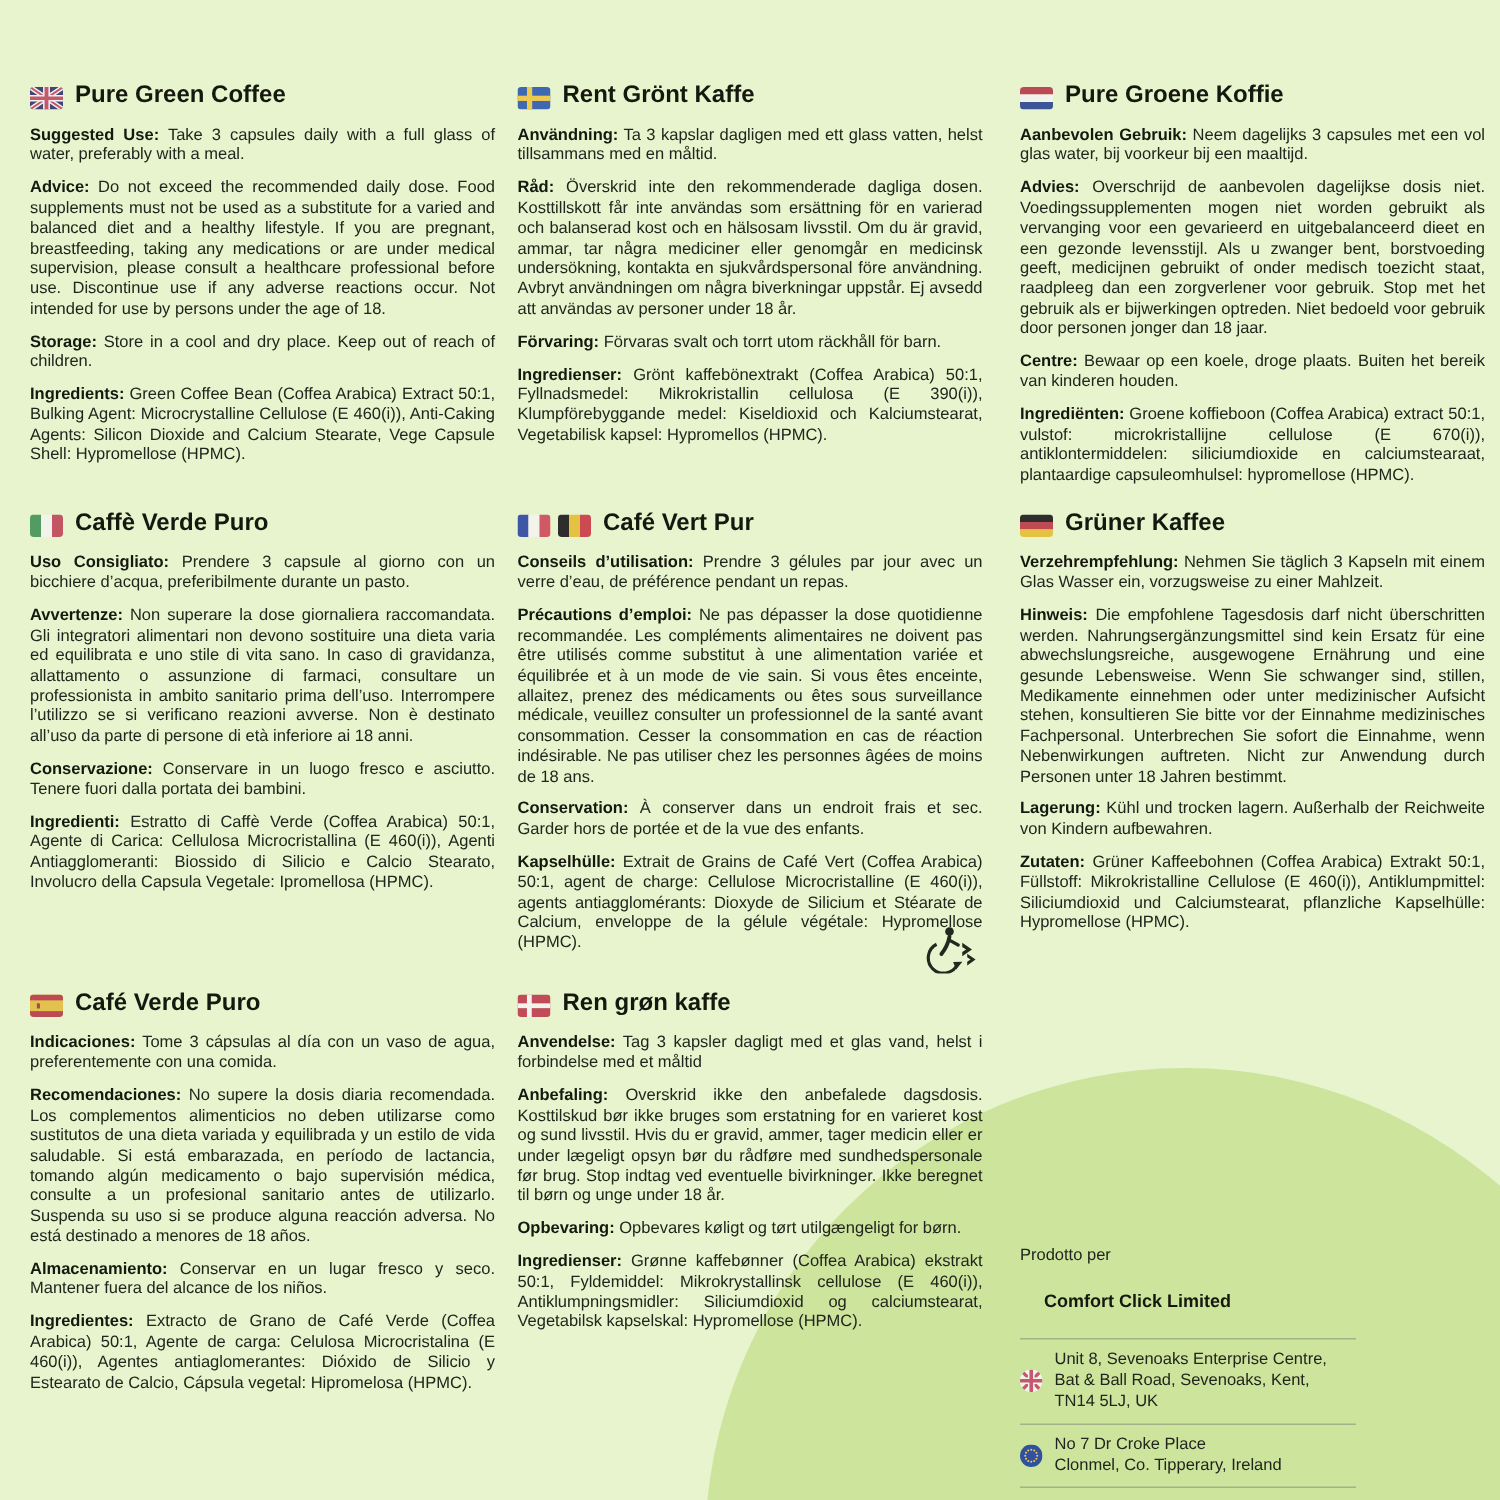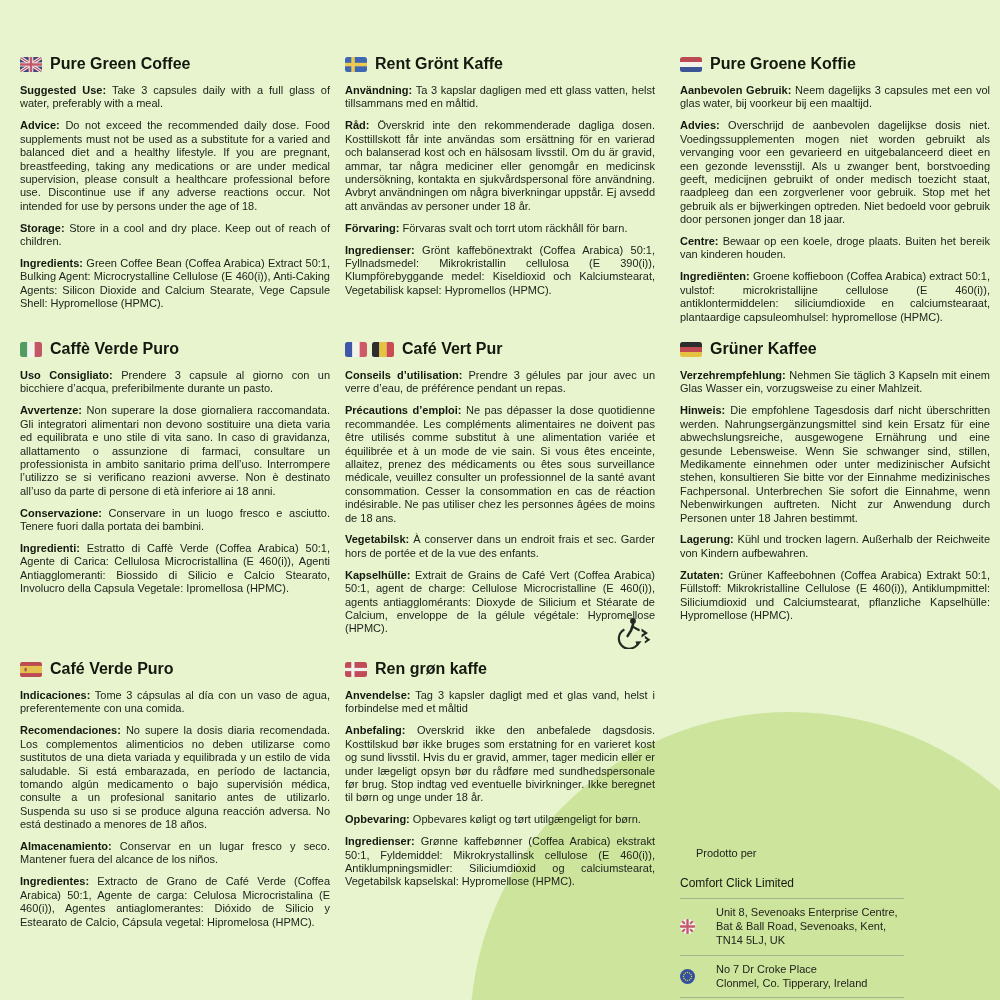--- a/index.html
+++ b/index.html
@@ -8,31 +8,31 @@
     background:#e7f4cd;
     font-family:"Liberation Sans","DejaVu Sans",sans-serif;
     color:#21251d;
     -webkit-font-smoothing:antialiased;
   }
   .bg-circle{
     position:absolute;left:470px;top:712px;width:640px;height:640px;
     border-radius:50%;background:#cde49d;
   }
   .sec{position:absolute;width:310px;}
-  .hd{display:flex;align-items:center;gap:8px;margin-bottom:11px;}
+  .hd{display:flex;align-items:flex-end;gap:8px;margin-bottom:11px;}
   .hd h2{font-size:16px;font-weight:700;margin:0;color:#15180f;}
   .flag{display:inline-flex;flex:0 0 auto;line-height:0;}
   .sec p{margin:0 0 8.5px 0;font-size:11px;line-height:1.22;text-align:justify;}
   .sec p b{font-weight:700;color:#15180f;}
   .triman{position:absolute;right:2px;top:276px;line-height:0;}
   .footer{position:absolute;left:680px;top:830px;width:224px;font-size:11px;line-height:1.3;}
-  .footer .pre{margin:16px;}
-  .footer .company{margin:0;font-weight:400;font-size:12px;color:#15180f;}
+  .footer .pre{margin:0;}
+  .footer .company{margin:16px;font-weight:700;font-size:12px;color:#15180f;}
   .divider{border:none;border-top:1px solid #a3b289;margin:6px 0 5px 0;}
-  .addr-row{display:flex;align-items:center;gap:21px;padding:1px 0;}
+  .addr-row{display:flex;align-items:center;gap:8px;padding:1px 0;}
   .addr-row .roundel{flex:0 0 auto;line-height:0;}
   .addr p{margin:0;}
   .website{margin:2px 0 0 0;font-size:13.5px;}
   .website b{font-weight:700;color:#be185d;}
 </style>
 </head>
 <body>
 
 <div class="bg-circle"></div>
 
@@ -102,21 +102,21 @@
             <rect y="5" width="22" height="5" fill="#f2f4ec"></rect>
             <rect y="10" width="22" height="5" fill="#3b5596"></rect>
           </g>
         </svg>
     </span>
     <h2>Pure Groene Koffie</h2>
   </div>
   <p><b>Aanbevolen Gebruik:</b> <span>Neem dagelijks 3 capsules met een vol glas water, bij voorkeur bij een maaltijd.</span></p>
   <p><b>Advies:</b> <span>Overschrijd de aanbevolen dagelijkse dosis niet. Voedingssupplementen mogen niet worden gebruikt als vervanging voor een gevarieerd en uitgebalanceerd dieet en een gezonde levensstijl. Als u zwanger bent, borstvoeding geeft, medicijnen gebruikt of onder medisch toezicht staat, raadpleeg dan een zorgverlener voor gebruik. Stop met het gebruik als er bijwerkingen optreden. Niet bedoeld voor gebruik door personen jonger dan 18 jaar.</span></p>
   <p><b>Centre:</b> <span>Bewaar op een koele, droge plaats. Buiten het bereik van kinderen houden.</span></p>
-  <p><b>Ingrediënten:</b> <span>Groene koffieboon (Coffea Arabica) extract 50:1, vulstof: microkristallijne cellulose (E 460(i)), antiklontermiddelen: siliciumdioxide en calciumstearaat, plantaardige capsuleomhulsel: hypromellose (HPMC).</span></p>
+  <p><b>Ingrediënten:</b> <span>Groene koffieboon (Coffea Arabica) extract 50:1, vulstof: microkristallijne cellulose (E 670(i)), antiklontermiddelen: siliciumdioxide en calciumstearaat, plantaardige capsuleomhulsel: hypromellose (HPMC).</span></p>
 </section>
 
 <section class="sec" style="left:20px;top:340px">
   <div class="hd">
     <span class="flag">
       <svg width="22" height="15" viewBox="0 0 22 15">
           <defs>
             <clipPath id="cit">
               <rect width="22" height="15" rx="2.5"></rect>
             </clipPath>
@@ -163,21 +163,21 @@
             <rect width="7.33" height="15" fill="#2e2d2d"></rect>
             <rect x="7.33" width="7.34" height="15" fill="#e6c243"></rect>
             <rect x="14.67" width="7.33" height="15" fill="#cc4a52"></rect>
           </g>
         </svg>
     </span>
     <h2>Café Vert Pur</h2>
   </div>
   <p><b>Conseils d’utilisation:</b> <span>Prendre 3 gélules par jour avec un verre d’eau, de préférence pendant un repas.</span></p>
   <p><b>Précautions d’emploi:</b> <span>Ne pas dépasser la dose quotidienne recommandée. Les compléments alimentaires ne doivent pas être utilisés comme substitut à une alimentation variée et équilibrée et à un mode de vie sain. Si vous êtes enceinte, allaitez, prenez des médicaments ou êtes sous surveillance médicale, veuillez consulter un professionnel de la santé avant consommation. Cesser la consommation en cas de réaction indésirable. Ne pas utiliser chez les personnes âgées de moins de 18 ans.</span></p>
-  <p><b>Vegetabilsk:</b> <span>À conserver dans un endroit frais et sec. Garder hors de portée et de la vue des enfants.</span></p>
+  <p><b>Conservation:</b> <span>À conserver dans un endroit frais et sec. Garder hors de portée et de la vue des enfants.</span></p>
   <p><b>Kapselhülle:</b> <span>Extrait de Grains de Café Vert (Coffea Arabica) 50:1, agent de charge: Cellulose Microcristalline (E 460(i)), agents antiagglomérants: Dioxyde de Silicium et Stéarate de Calcium, enveloppe de la gélule végétale: Hypromellose (HPMC).</span></p>
   <span class="triman">
     <svg width="36" height="33" viewBox="0 0 36 33">
       <circle cx="16" cy="5" r="2.9" fill="#242821"></circle>
       <path d="M16,8.4 C15.2,12.5 13.4,16.5 10.6,20" stroke="#242821" stroke-width="2.6" fill="none" stroke-linecap="round"></path>
       <path d="M15.6,10.6 L21.8,14" stroke="#242821" stroke-width="2.2" stroke-linecap="round"></path>
       <path d="M7.4,13.5 a10.2,10.2 0 1 0 13.8,13.6" fill="none" stroke="#242821" stroke-width="2.1"></path>
       <polygon points="18.4,25.4 24.6,25.2 20.4,30.4" fill="#242821"></polygon>
       <polygon points="24.5,12.5 31,17 24.5,21.5 24.5,18.7 27.1,17 24.5,15.3" fill="#242821"></polygon>
       <polygon points="27.8,19.8 33.4,23.7 27.8,27.6 27.8,25.2 30,23.7 27.8,22.2" fill="#242821"></polygon>

